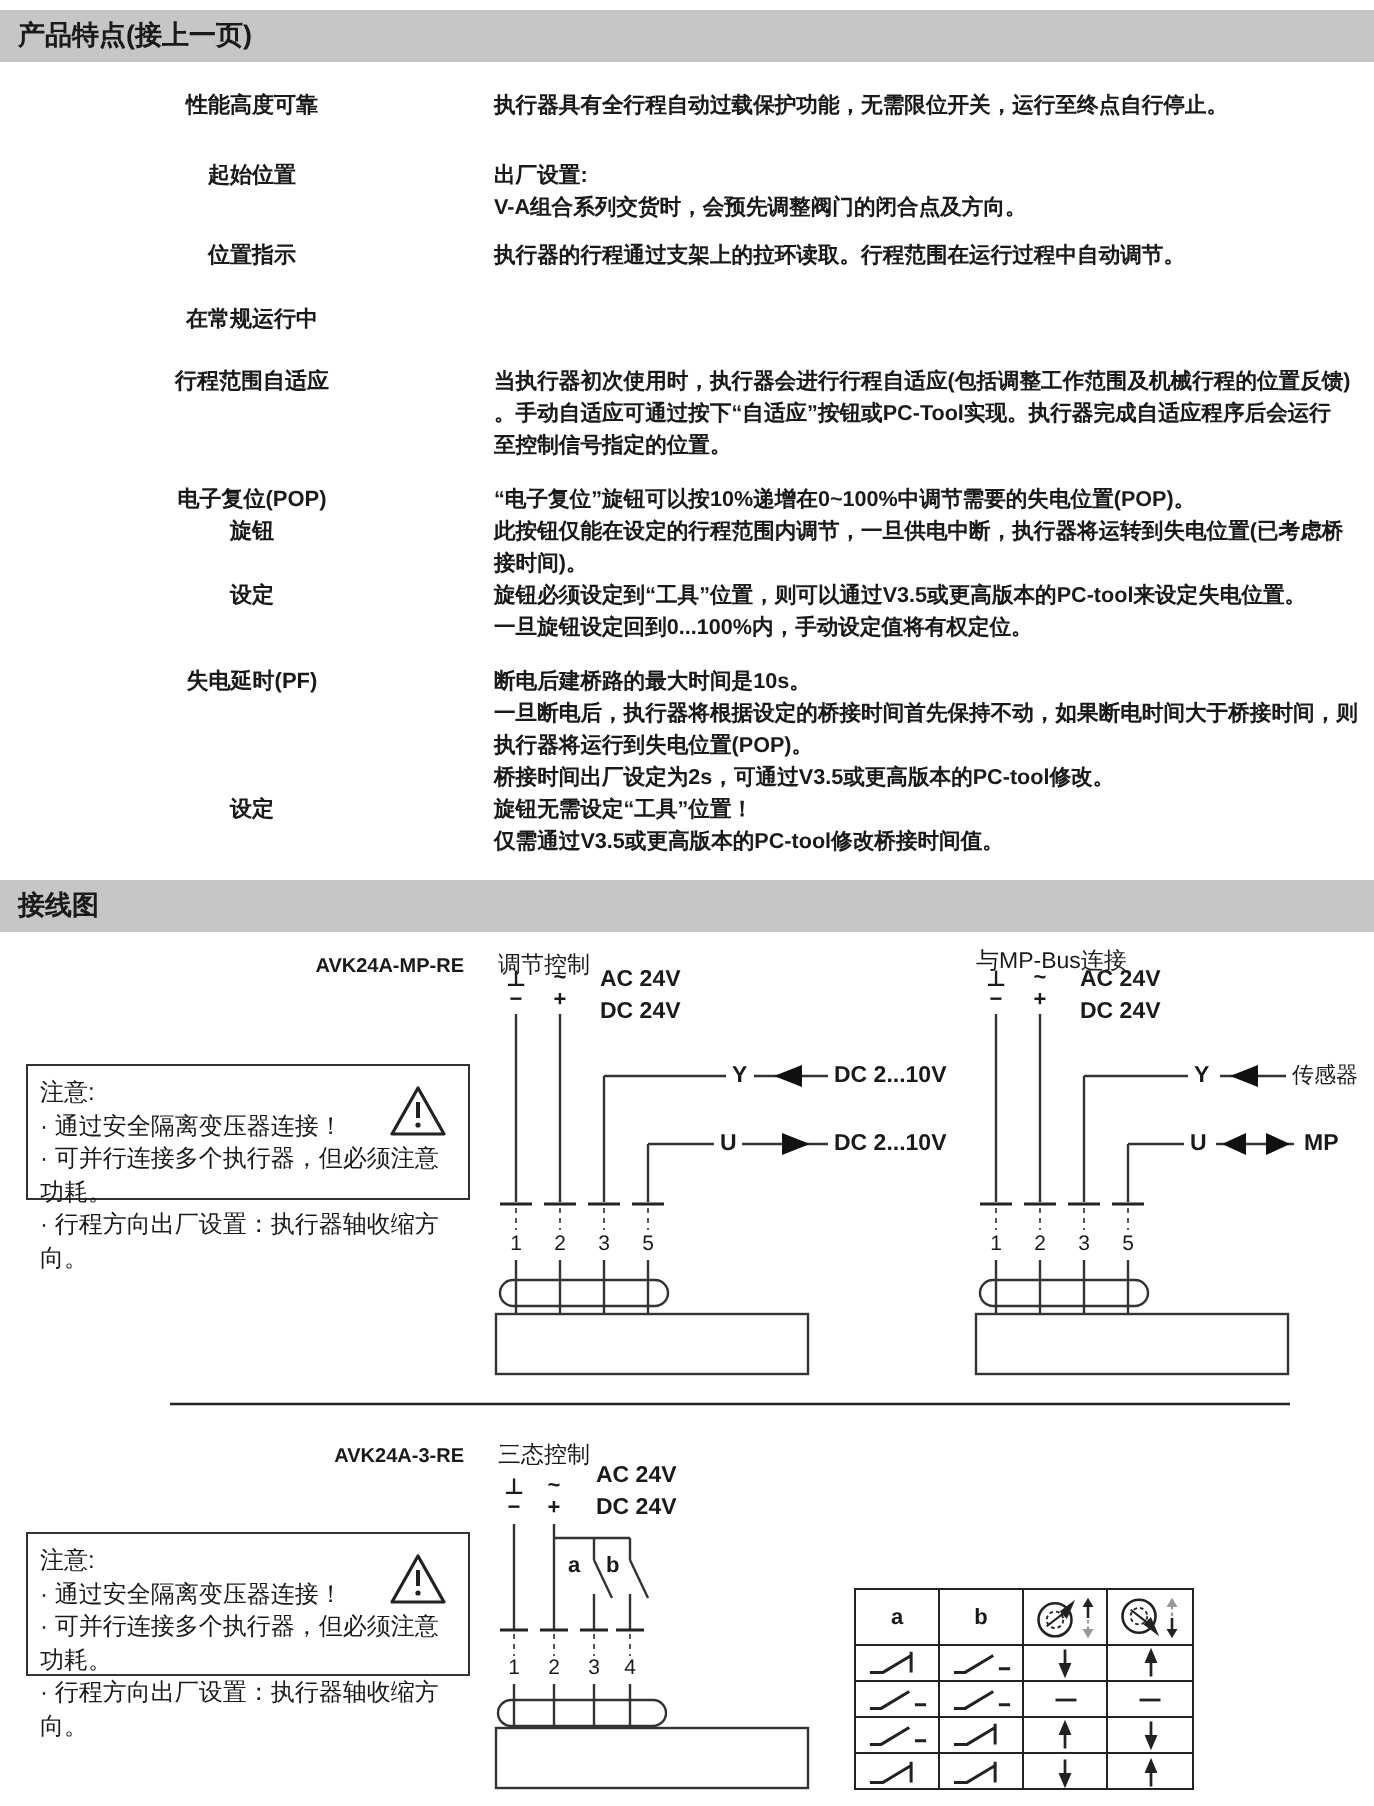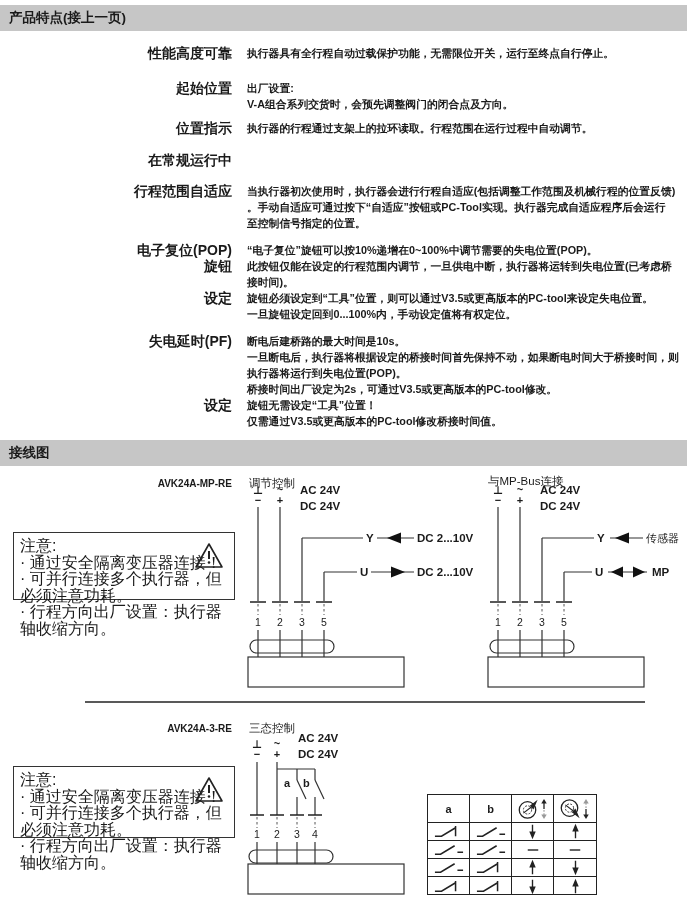--- a/index.html
+++ b/index.html
@@ -10,41 +10,41 @@
   }
   .section-bar{
     background:#c6c6c6;height:26px;line-height:26px;
     font-weight:bold;font-size:13.5px;padding-left:9px;box-sizing:border-box;
   }
   .bar-top{margin-top:5px;}
   
   .features{height:409px;box-sizing:border-box;padding:14px 6px 0 0;overflow:hidden;}
   .feature-row{display:grid;grid-template-columns:232px 1fr;column-gap:15px;}
   .feature-label{
-    font-weight:bold;text-align:right;white-space:pre-line;
-    font-size:14px;line-height:16px;margin-left:20px;
+    font-weight:bold;text-align:center;white-space:pre-line;
+    font-size:11px;line-height:16px;margin-left:20px;
   }
   .feature-text{white-space:pre-line;font-size:10.8px;line-height:16px;font-weight:bold;}
   
   .wiring{position:relative;width:687px;height:463px;}
   .wiring svg.overlay{position:absolute;left:0;top:0;}
   .wire{stroke:#333;stroke-width:1.2;fill:none;}
   .bar{stroke:#222;stroke-width:1.6;fill:none;}
   .dashedw{stroke:#555;stroke-width:1;stroke-dasharray:2.5,2.5;fill:none;}
   .shape{stroke:#333;stroke-width:1.2;fill:none;}
   .tri{fill:#111;}
   .sep{stroke:#222;stroke-width:1.3;}
   .lbl{position:absolute;font-size:11.5px;line-height:14px;white-space:nowrap;}
   .lbl.b{font-weight:bold;}
   .ttl{position:absolute;font-size:10px;font-weight:bold;line-height:15px;}
   .sym{position:absolute;width:16px;text-align:center;font-size:11px;line-height:11px;font-weight:bold;}
   .tnum{position:absolute;width:16px;text-align:center;font-size:10.5px;line-height:13px;}
   .note-box{
     position:absolute;width:222px;border:1px solid #333;box-sizing:border-box;
-    padding:5px 6px;font-size:16px;line-height:16.5px;background:#fff;
+    padding:5px 6px;font-size:12px;line-height:16.5px;background:#fff;
   }
   .note-lines{white-space:pre-line;}
   .warn{position:absolute;right:10px;top:9px;}
   
   .truth-table{
     position:absolute;left:427px;top:354px;width:170px;height:101px;
     display:grid;grid-template-columns:repeat(4,1fr);grid-template-rows:28px repeat(4,18px);
     border:1.2px solid #222;box-sizing:border-box;background:#fff;
   }
   .tt-cell{

